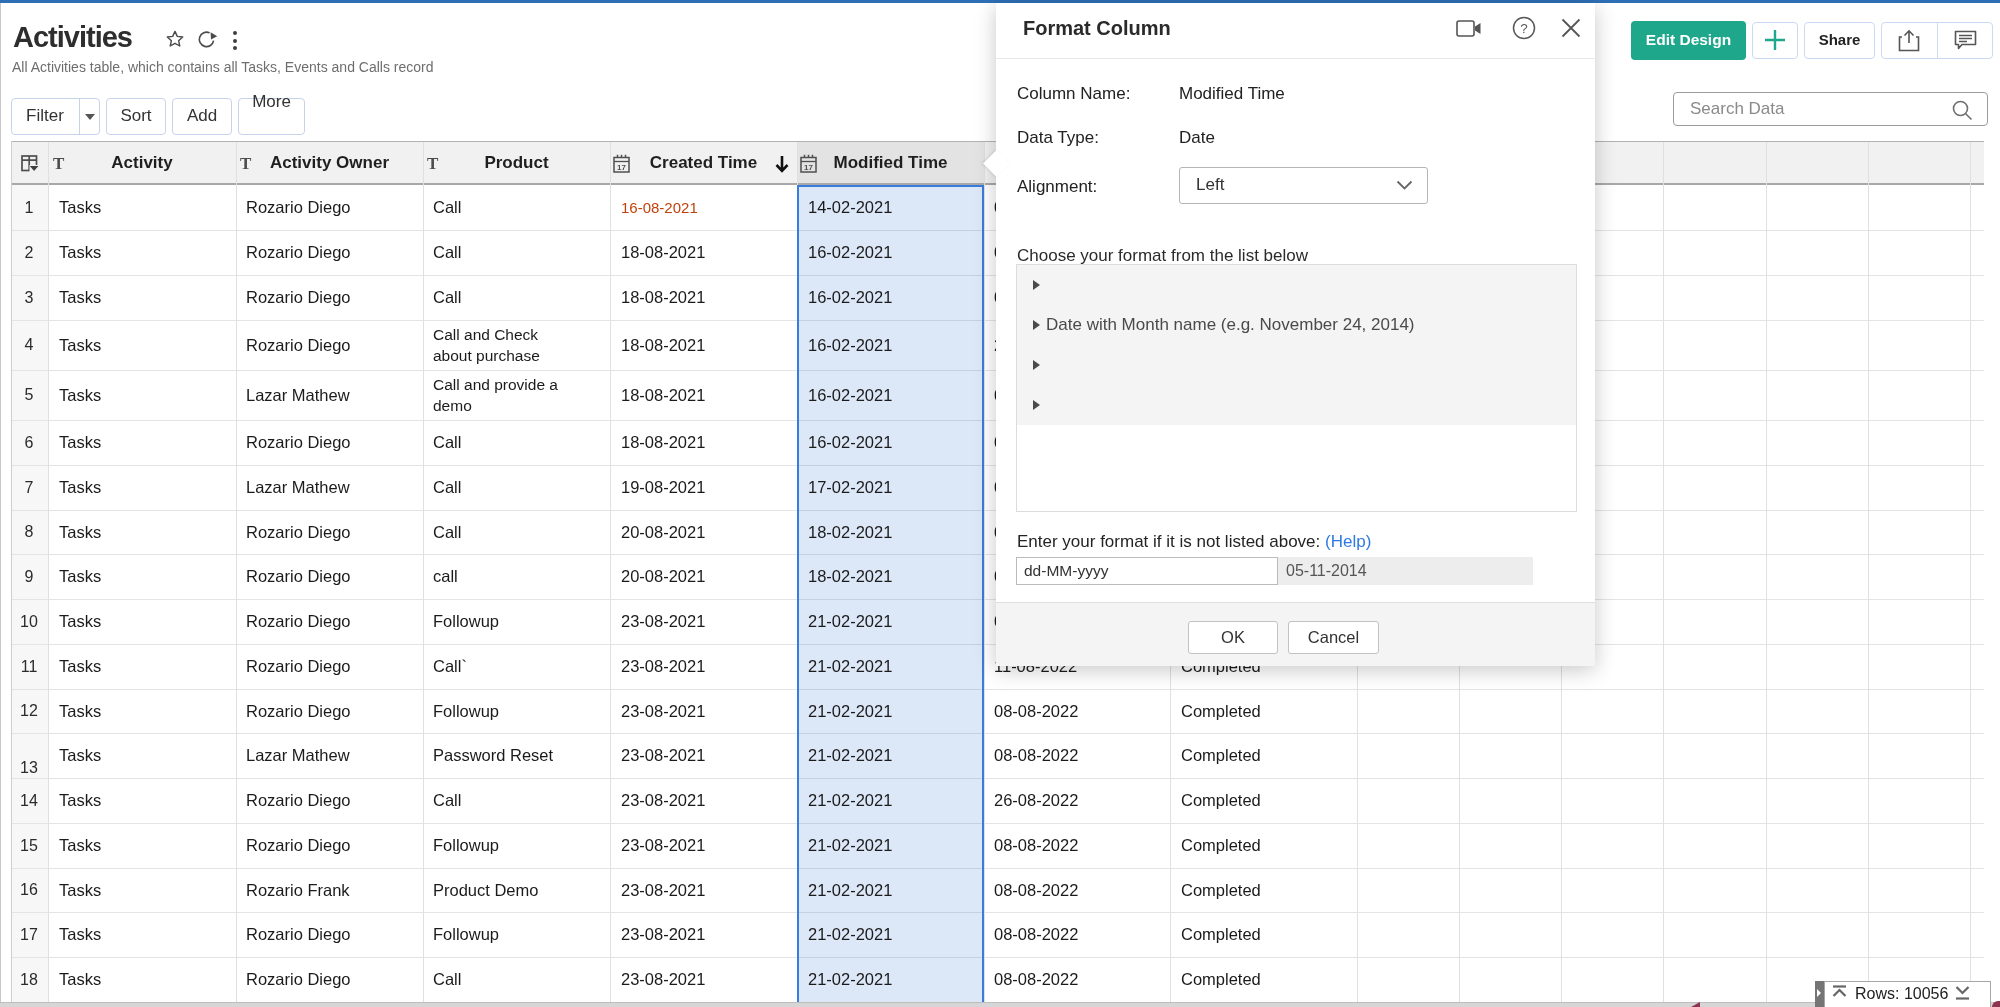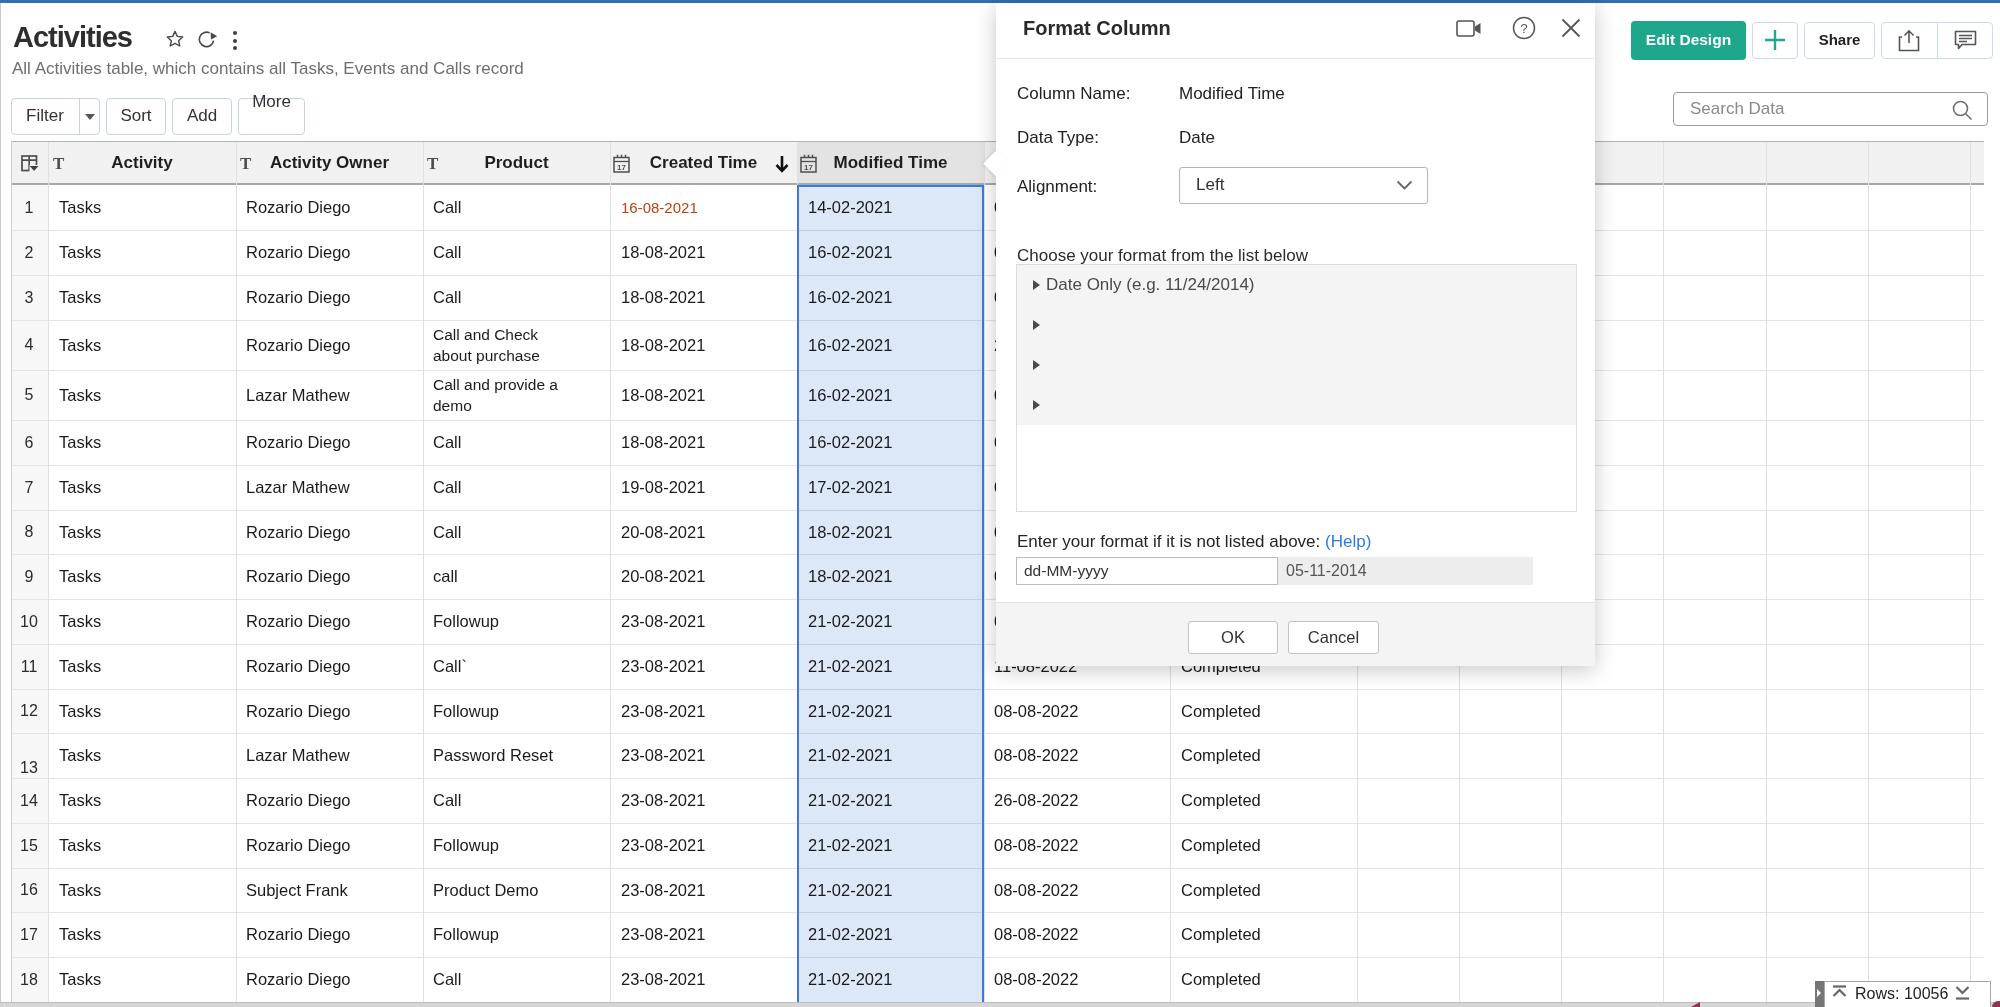--- a/index.html
+++ b/index.html
@@ -16,21 +16,21 @@
     <svg class="abs" style="left:166px;top:30px;" width="18" height="18" viewBox="0 0 18 18">
 <path d="M9 1.4 L11.3 6.4 L16.7 7 L12.6 10.7 L13.8 16 L9 13.3 L4.2 16 L5.4 10.7 L1.3 7 L6.7 6.4 Z" fill="none" stroke="#4a4a4a" stroke-width="1.4" stroke-linejoin="round"></path>
     </svg>
     <svg class="abs" style="left:196px;top:30px;" width="23" height="19" viewBox="0 0 23 19">
 <path d="M13.6 2.9 A7.2 7.2 0 1 0 17.6 10.6" fill="none" stroke="#4a4a4a" stroke-width="1.6"></path>
 <path d="M14.6 2.2 L21.2 6.2 L15.0 9.6 Z" fill="#4a4a4a"></path>
     </svg>
     <div class="abs" style="left:233px;top:31px;width:4px;height:4px;border-radius:50%;background:#3f3f3f;"></div>
     <div class="abs" style="left:233px;top:38.5px;width:4px;height:4px;border-radius:50%;background:#3f3f3f;"></div>
     <div class="abs" style="left:233px;top:46px;width:4px;height:4px;border-radius:50%;background:#3f3f3f;"></div>
-    <div class="txt" style="left:12px;top:59px;font-size:17px;color:#6e6e6e;">All Activities table, which contains all Tasks, Events and Calls record</div>
+    <div class="txt" style="left:12px;top:59px;font-size:14px;color:#6e6e6e;">All Activities table, which contains all Tasks, Events and Calls record</div>
     <div class="abs" style="left:11px;top:98px;width:89px;height:37px;border:1px solid #c7d3ea;border-radius:4px;background:#fff;"></div>
     <div class="txt" style="left:11px;top:98px;width:68px;height:37px;line-height:36px;text-align:center;font-size:17px;color:#333;">Filter</div>
     <div class="abs" style="left:79px;top:99px;width:1px;height:35px;background:#c7d3ea;"></div>
     <div class="abs" style="left:85px;top:114px;width:0;height:0;border-left:5px solid transparent;border-right:5px solid transparent;border-top:6px solid #555;"></div>
     <div class="abs" style="left:106px;top:98px;width:60px;height:37px;border:1px solid #c7d3ea;border-radius:4px;background:#fff;"></div>
     <div class="txt" style="left:106px;top:98px;width:60px;height:37px;line-height:36px;text-align:center;font-size:17px;color:#333;">Sort</div>
     <div class="abs" style="left:172px;top:98px;width:60px;height:37px;border:1px solid #c7d3ea;border-radius:4px;background:#fff;"></div>
     <div class="txt" style="left:172px;top:98px;width:60px;height:37px;line-height:36px;text-align:center;font-size:17px;color:#333;">Add</div>
     <div class="abs" style="left:238px;top:98px;width:67px;height:37px;border:1px solid #c7d3ea;border-radius:4px;background:#fff;"></div>
     <div class="txt" style="left:238px;top:84px;width:67px;height:37px;line-height:36px;text-align:center;font-size:17px;color:#333;">More</div>
@@ -245,21 +245,21 @@
       <div class="txt" style="left:0;top:682px;width:36px;height:45px;line-height:45px;text-align:center;font-size:16px;color:#2b2b2b;">15</div>
       <div class="txt" style="left:48px;top:682px;height:45px;line-height:45px;font-size:16.5px;color:#1b1b1b;">Tasks</div>
       <div class="txt" style="left:235px;top:682px;height:45px;line-height:45px;font-size:16.5px;color:#1b1b1b;">Rozario Diego</div>
       <div class="txt" style="left:422px;top:682px;height:45px;line-height:45px;font-size:16.5px;color:#1b1b1b;">Followup</div>
       <div class="txt" style="left:610px;top:682px;height:45px;line-height:45px;font-size:16.5px;color:#1b1b1b;">23-08-2021</div>
       <div class="txt" style="left:797px;top:682px;height:45px;line-height:45px;font-size:16.5px;color:#1b1b1b;">21-02-2021</div>
       <div class="txt" style="left:983px;top:682px;height:45px;line-height:45px;font-size:16.5px;color:#1b1b1b;">08-08-2022</div>
       <div class="txt" style="left:1170px;top:682px;height:45px;line-height:45px;font-size:16.5px;color:#1b1b1b;">Completed</div>
       <div class="txt" style="left:0;top:727px;width:36px;height:44px;line-height:44px;text-align:center;font-size:16px;color:#2b2b2b;">16</div>
       <div class="txt" style="left:48px;top:727px;height:44px;line-height:44px;font-size:16.5px;color:#1b1b1b;">Tasks</div>
-      <div class="txt" style="left:235px;top:727px;height:44px;line-height:44px;font-size:16.5px;color:#1b1b1b;">Subject Frank</div>
+      <div class="txt" style="left:235px;top:727px;height:44px;line-height:44px;font-size:16.5px;color:#1b1b1b;">Rozario Frank</div>
       <div class="txt" style="left:422px;top:727px;height:44px;line-height:44px;font-size:16.5px;color:#1b1b1b;">Product Demo</div>
       <div class="txt" style="left:610px;top:727px;height:44px;line-height:44px;font-size:16.5px;color:#1b1b1b;">23-08-2021</div>
       <div class="txt" style="left:797px;top:727px;height:44px;line-height:44px;font-size:16.5px;color:#1b1b1b;">21-02-2021</div>
       <div class="txt" style="left:983px;top:727px;height:44px;line-height:44px;font-size:16.5px;color:#1b1b1b;">08-08-2022</div>
       <div class="txt" style="left:1170px;top:727px;height:44px;line-height:44px;font-size:16.5px;color:#1b1b1b;">Completed</div>
       <div class="txt" style="left:0;top:771px;width:36px;height:45px;line-height:45px;text-align:center;font-size:16px;color:#2b2b2b;">17</div>
       <div class="txt" style="left:48px;top:771px;height:45px;line-height:45px;font-size:16.5px;color:#1b1b1b;">Tasks</div>
       <div class="txt" style="left:235px;top:771px;height:45px;line-height:45px;font-size:16.5px;color:#1b1b1b;">Rozario Diego</div>
       <div class="txt" style="left:422px;top:771px;height:45px;line-height:45px;font-size:16.5px;color:#1b1b1b;">Followup</div>
       <div class="txt" style="left:610px;top:771px;height:45px;line-height:45px;font-size:16.5px;color:#1b1b1b;">23-08-2021</div>
@@ -311,23 +311,23 @@
       <div class="txt" style="left:21px;top:174px;font-size:17px;color:#222;">Alignment:</div>
       <div class="abs" style="left:183px;top:164px;width:249px;height:37px;border:1px solid #b5b5b5;border-radius:3px;background:#fff;"></div>
       <div class="txt" style="left:200px;top:164px;height:37px;line-height:36px;font-size:17px;color:#333;">Left</div>
       <svg class="abs" style="left:400px;top:177px;" width="17" height="11" viewBox="0 0 17 11">
 <path d="M1.5 1.5 L8.5 8.5 L15.5 1.5" fill="none" stroke="#666" stroke-width="1.8"></path>
       </svg>
       <div class="txt" style="left:21px;top:243px;font-size:17px;color:#2b2b2b;">Choose your format from the list below</div>
       <div class="abs" style="left:20px;top:261px;width:561px;height:248px;border:1px solid #dcdcdc;background:#fff;"></div>
       <div class="abs" style="left:21px;top:262px;width:559px;height:40px;background:#f4f4f5;"></div>
       <div class="abs" style="left:37px;top:277px;width:0;height:0;border-left:7px solid #4a4a4a;border-top:5px solid transparent;border-bottom:5px solid transparent;"></div>
-      <div class="txt" style="left:50px;top:262px;height:40px;line-height:40px;font-size:17px;color:#4a4a4a;">Date Only (e.g. 11/24/2014)</div>
       <div class="abs" style="left:21px;top:302px;width:559px;height:40px;background:#f4f4f5;"></div>
       <div class="abs" style="left:37px;top:317px;width:0;height:0;border-left:7px solid #4a4a4a;border-top:5px solid transparent;border-bottom:5px solid transparent;"></div>
+      <div class="txt" style="left:50px;top:302px;height:40px;line-height:40px;font-size:17px;color:#4a4a4a;">Date with Month name (e.g. November 24, 2014)</div>
       <div class="abs" style="left:21px;top:342px;width:559px;height:40px;background:#f4f4f5;"></div>
       <div class="abs" style="left:37px;top:357px;width:0;height:0;border-left:7px solid #4a4a4a;border-top:5px solid transparent;border-bottom:5px solid transparent;"></div>
       <div class="abs" style="left:21px;top:382px;width:559px;height:40px;background:#f4f4f5;"></div>
       <div class="abs" style="left:37px;top:397px;width:0;height:0;border-left:7px solid #4a4a4a;border-top:5px solid transparent;border-bottom:5px solid transparent;"></div>
       <div class="txt" style="left:21px;top:529px;font-size:17px;color:#242424;">Enter your format if it is not listed above: <span style="color:#2f7ae0;">(Help)</span></div>
       <div class="abs" style="left:20px;top:554px;width:262px;height:28px;border:1px solid #bbb;background:#fff;"></div>
       <div class="txt" style="left:28px;top:554px;height:28px;line-height:27px;font-size:15.5px;color:#333;">dd-MM-yyyy</div>
       <div class="abs" style="left:282px;top:554px;width:255px;height:28px;background:#ededed;"></div>
       <div class="txt" style="left:290px;top:554px;height:28px;line-height:27px;font-size:16px;color:#555;">05-11-2014</div>
       <div class="abs" style="left:0;top:599px;width:599px;height:64px;background:#f4f4f4;border-top:1px solid #e0e0e0;"></div>

